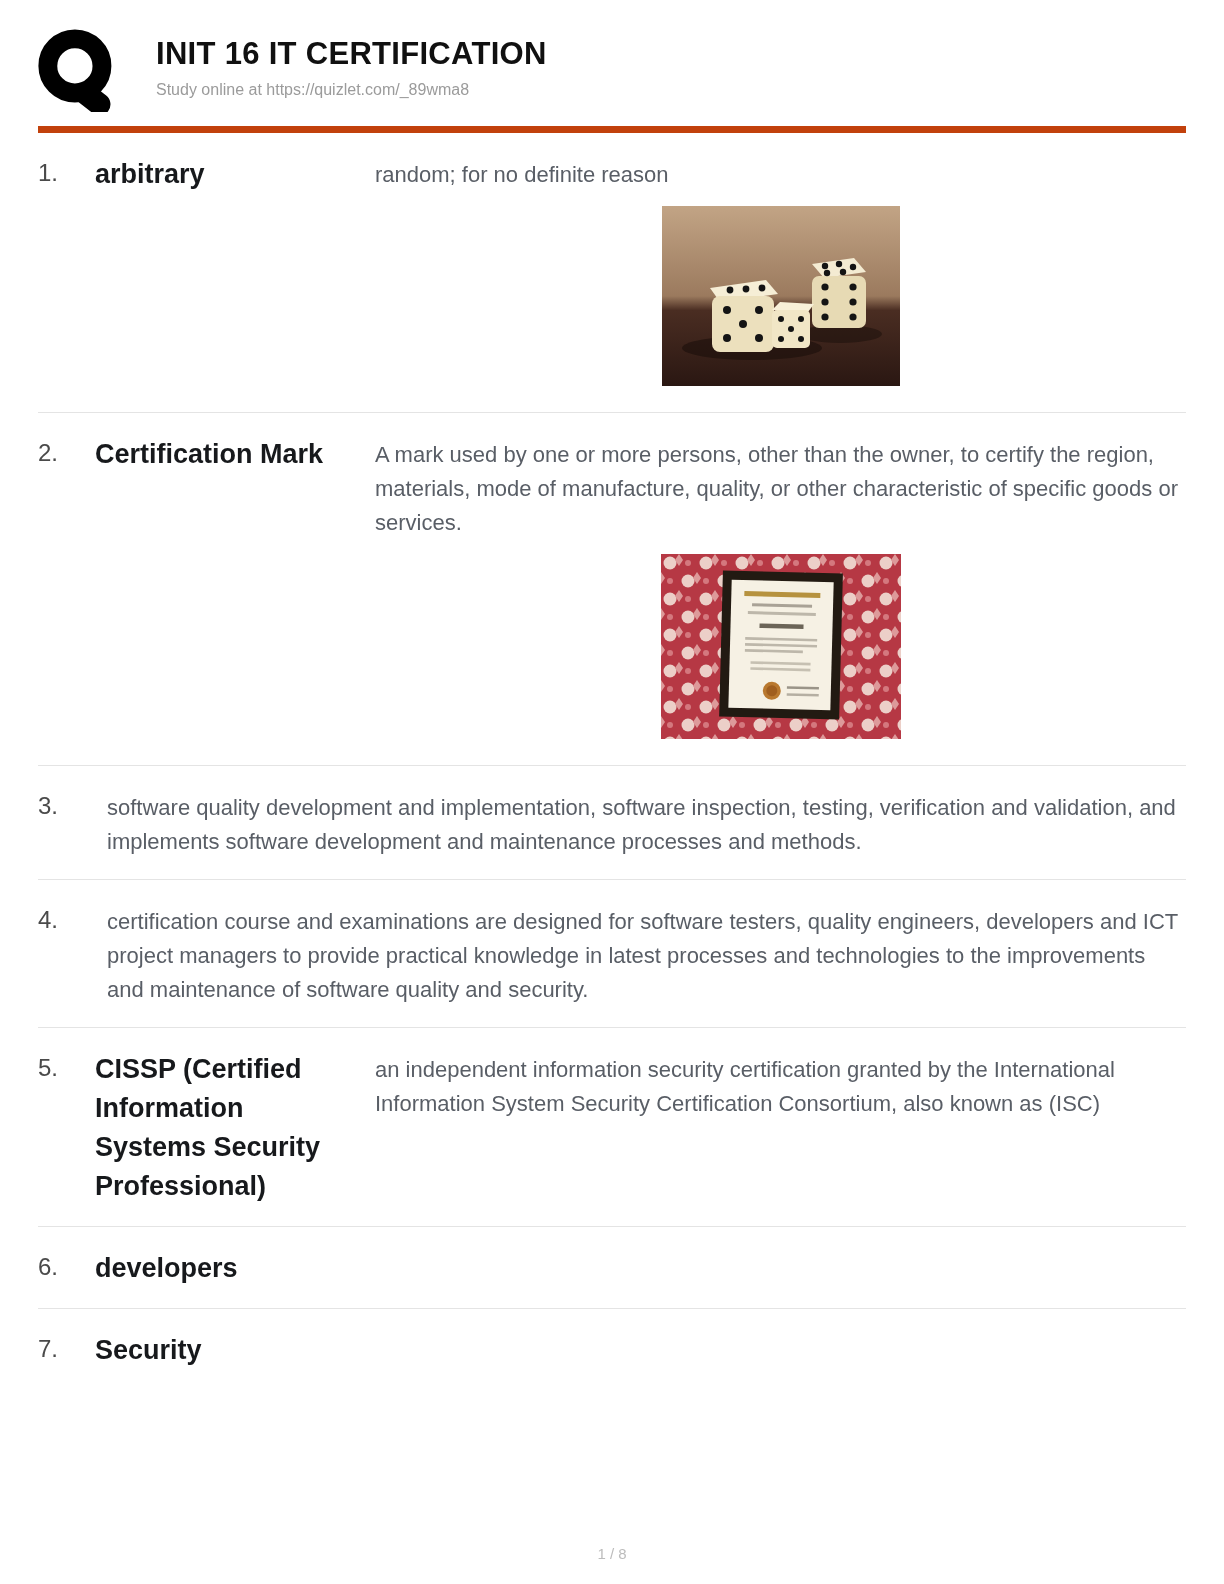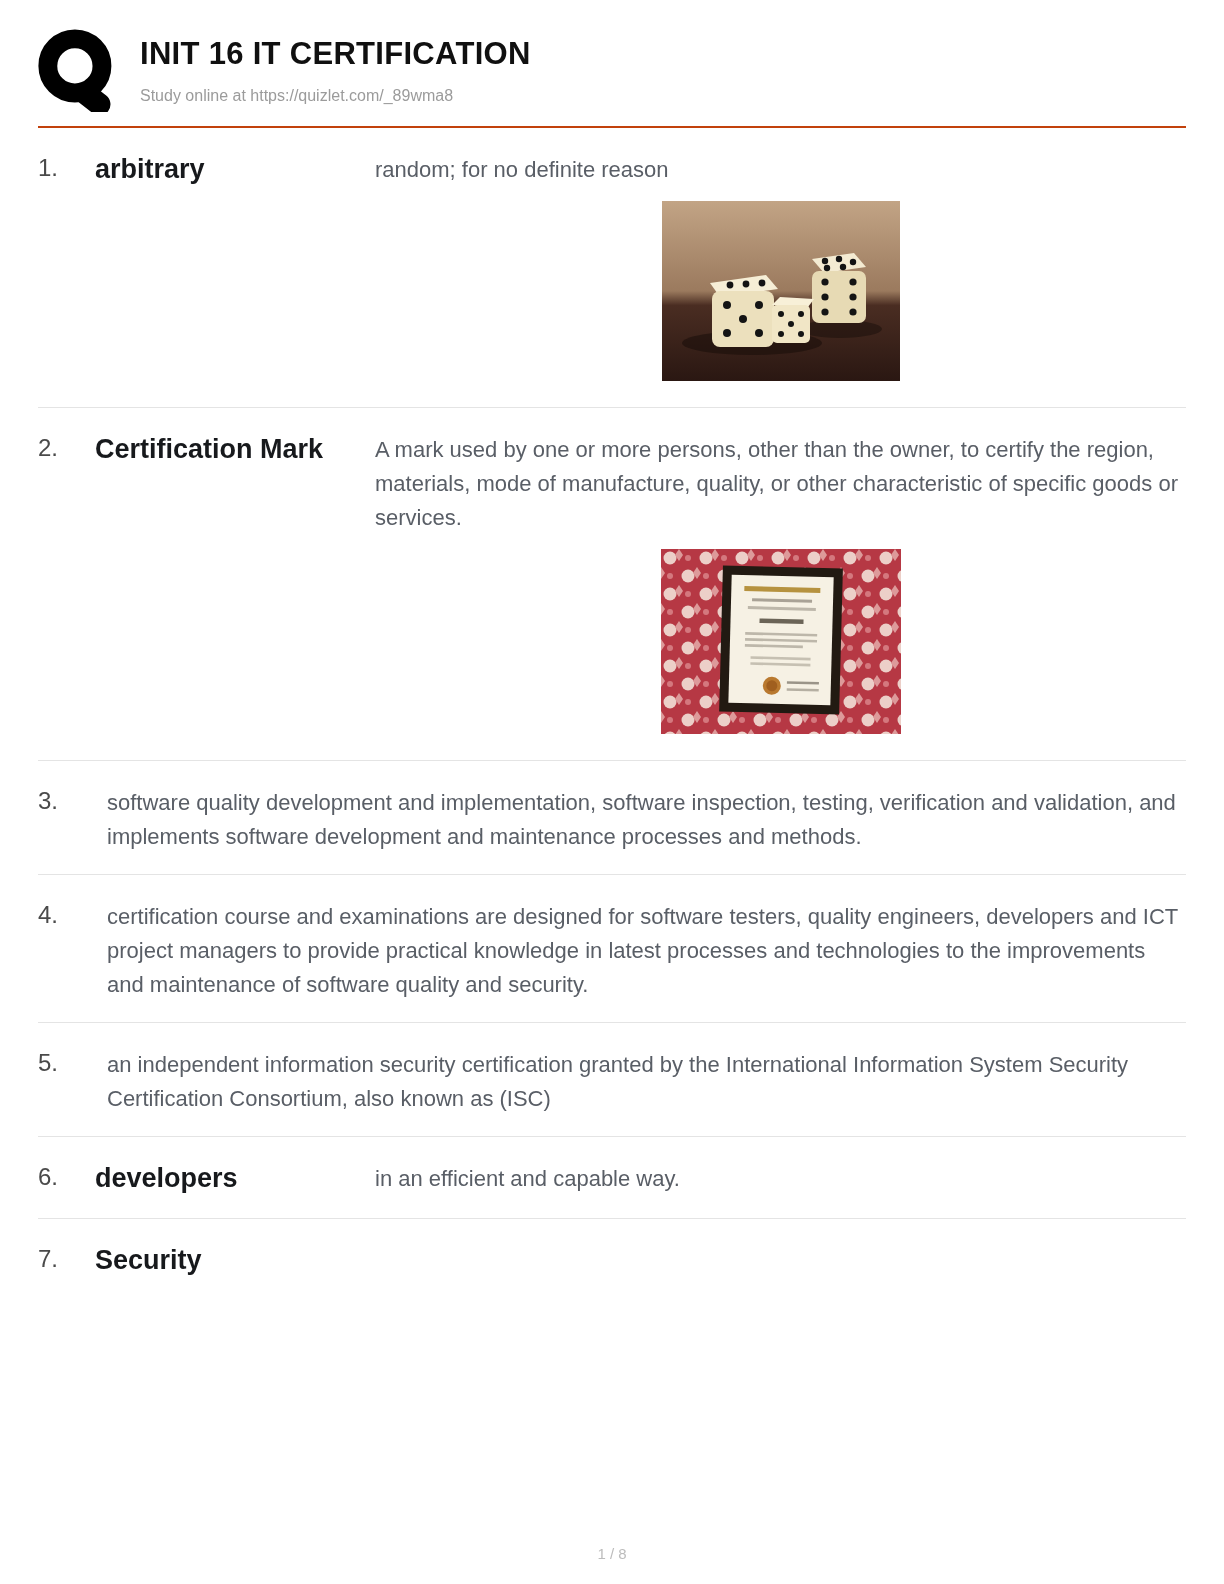--- a/index.html
+++ b/index.html
@@ -4,25 +4,25 @@
 <style>
   * { margin:0; padding:0; box-sizing:border-box; }
   html,body { background:#ffffff; }
   body {
     width:1224px; height:1584px; position:relative; overflow:hidden;
     font-family:"Liberation Sans", sans-serif; color:#222;
   }
   .page { padding:28px 38px 0 38px; }
 
   
-  .header { display:flex; align-items:flex-start; gap:20px; padding-bottom:14px; border-bottom:2px solid #c2410c; }
+  .header { display:flex; align-items:flex-start; gap:36px; padding-bottom:14px; border-bottom:7px solid #c2410c; }
   .logo-wrap { width:82px; height:84px; flex:0 0 auto; }
   .header-text { padding-top:6px; }
   .title { font-size:31px; font-weight:700; color:#101010; letter-spacing:.3px; line-height:40px; }
-  .subtitle { font-size:16px; color:#9b9b9b; margin-top:13px; }
+  .subtitle { font-size:16px; color:#9b9b9b; margin-top:7px; }
 
   
   .card-row { display:flex; align-items:flex-start; padding:22px 0 20px 0; border-bottom:1px solid #e4e4e4; }
   .card-row:last-child { border-bottom:none; }
   .num { width:57px; flex:0 0 auto; font-size:24px; color:#4a4a4a; padding-top:4px; }
   .term { width:268px; flex:0 0 auto; padding-right:24px; font-size:27px; font-weight:700; color:#17191c; line-height:39px; }
   .def-col { flex:1; min-width:0;margin-left:12px; }
   .definition { font-size:22px; color:#595e66; line-height:34px; padding-top:3px; }
   .photo { display:block; margin:14px auto 6px auto; }
 
@@ -162,31 +162,29 @@
 
   <section class="card-row">
     <div class="num">4.</div>
     <div class="def-col">
       <p class="definition">certification course and examinations are designed for software testers, quality engineers, developers and ICT project managers to provide practical knowledge in latest processes and technologies to the improvements and maintenance of software quality and security.</p>
     </div>
   </section>
 
   <section class="card-row">
     <div class="num">5.</div>
+    <div class="term">CISSP (Certified Information Systems Security Professional)</div>
     <div class="def-col">
       <p class="definition">an independent information security certification granted by the International Information System Security Certification Consortium, also known as (ISC)</p>
     </div>
   </section>
 
   <section class="card-row">
     <div class="num">6.</div>
     <div class="term">developers</div>
-    <div class="def-col">
-      <p class="definition">in an efficient and capable way.</p>
-    </div>
   </section>
 
   <section class="card-row">
     <div class="num">7.</div>
     <div class="term">Security</div>
     <div class="def-col">
       <p class="definition"></p>
     </div>
   </section>
 

